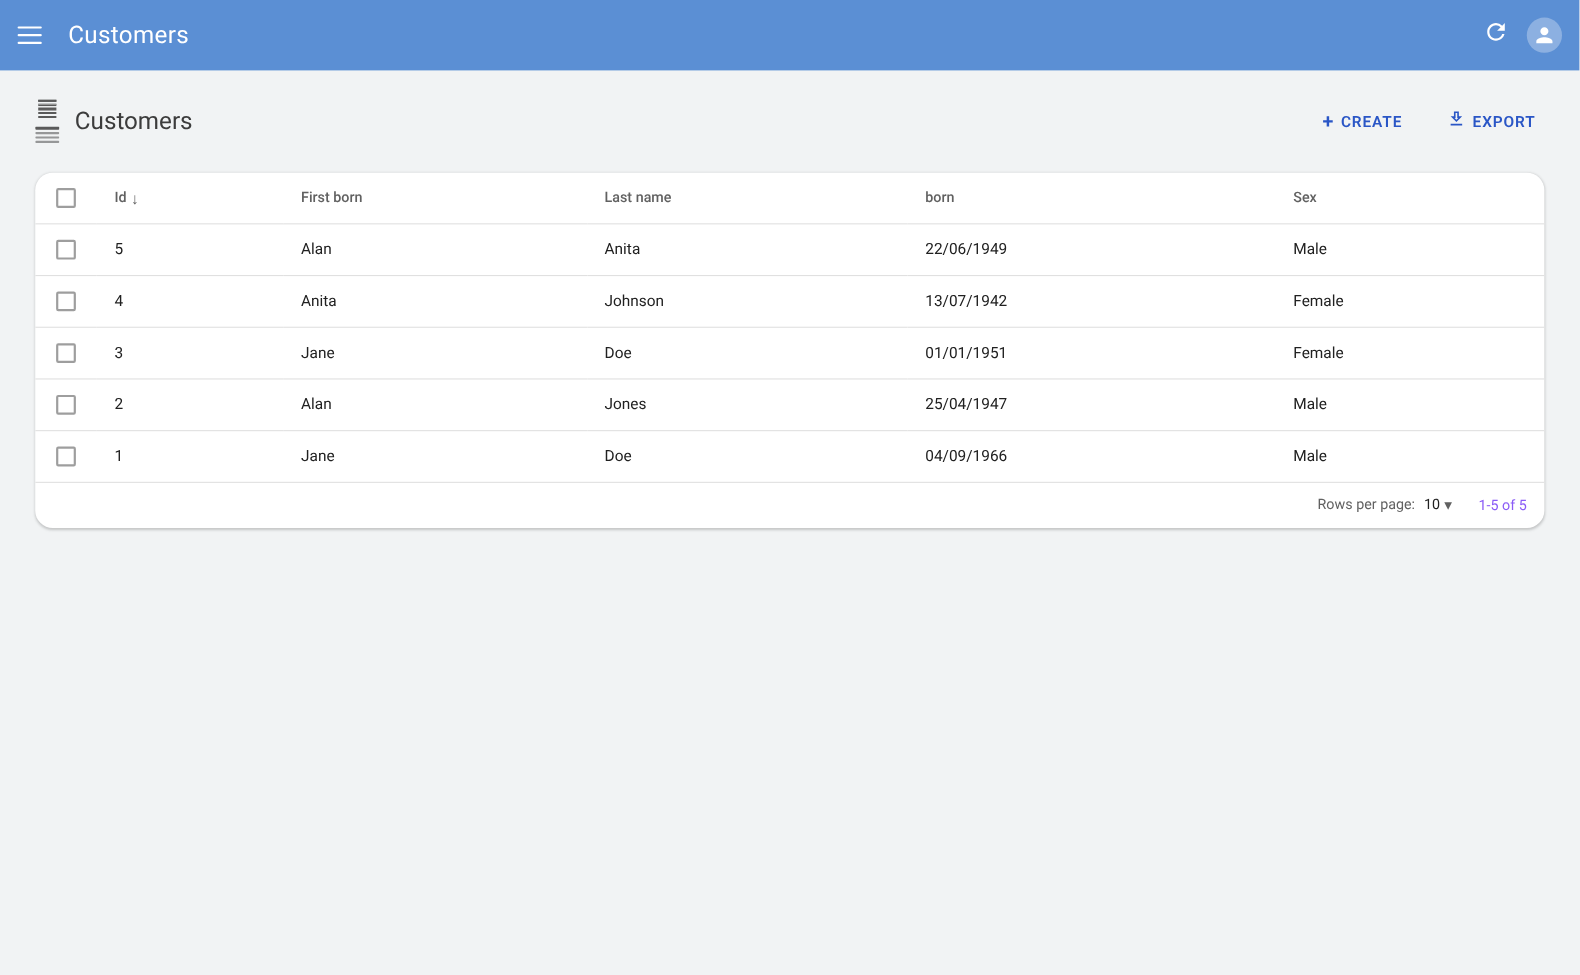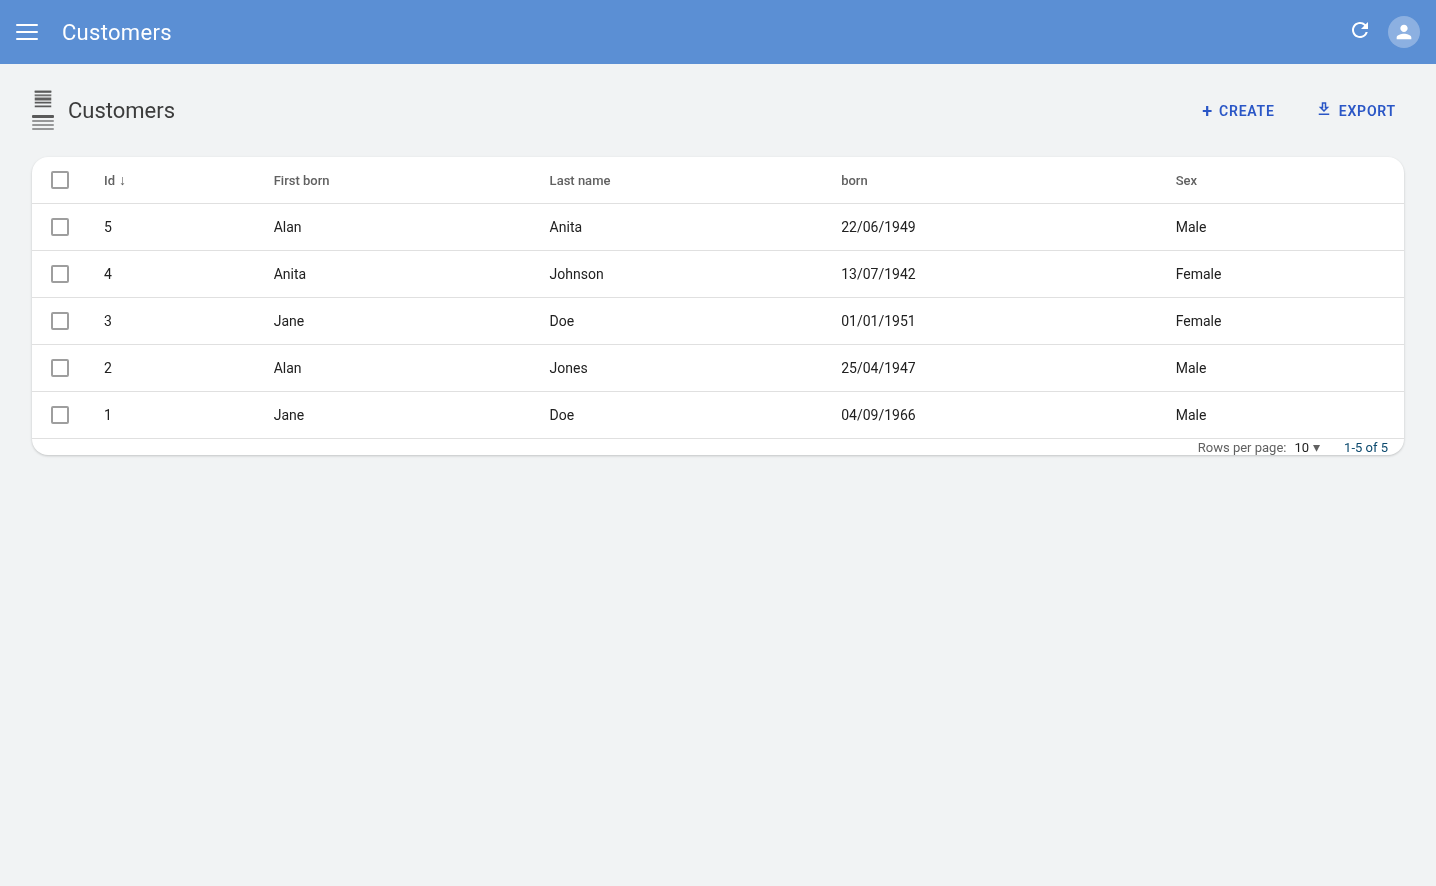--- a/index.html
+++ b/index.html
@@ -175,21 +175,21 @@
     .custom-checkbox:checked {
       background: #2a56c6;
       border-color: #2a56c6;
     }
 
     
     .pagination-row {
       display: flex;
       align-items: flex-end;
       justify-content: flex-end;
-      padding: 0 16px;
+      padding: 12px 16px;
       gap: 24px;
       font-size: 13px;
       color: #616161;
       border-top: 1px solid #e0e0e0;
     }
     .rows-per-page {
       display: flex;
       align-items: center;
       gap: 8px;
     }
@@ -200,21 +200,21 @@
       cursor: pointer;
       font-size: 13px;
       color: #212121;
     }
     .chevron-down {
       font-size: 14px;
       color: #616161;
     }
     .page-info {
       font-size: 13px;
-      color: #0c4a6e;
+      color: #8b5cf6;
     }
   </style>
 </head>
 <body>
 
 <div class="topbar">
   <div class="topbar-menu-icon">
     <span></span>
       <span></span>
       <span></span>

